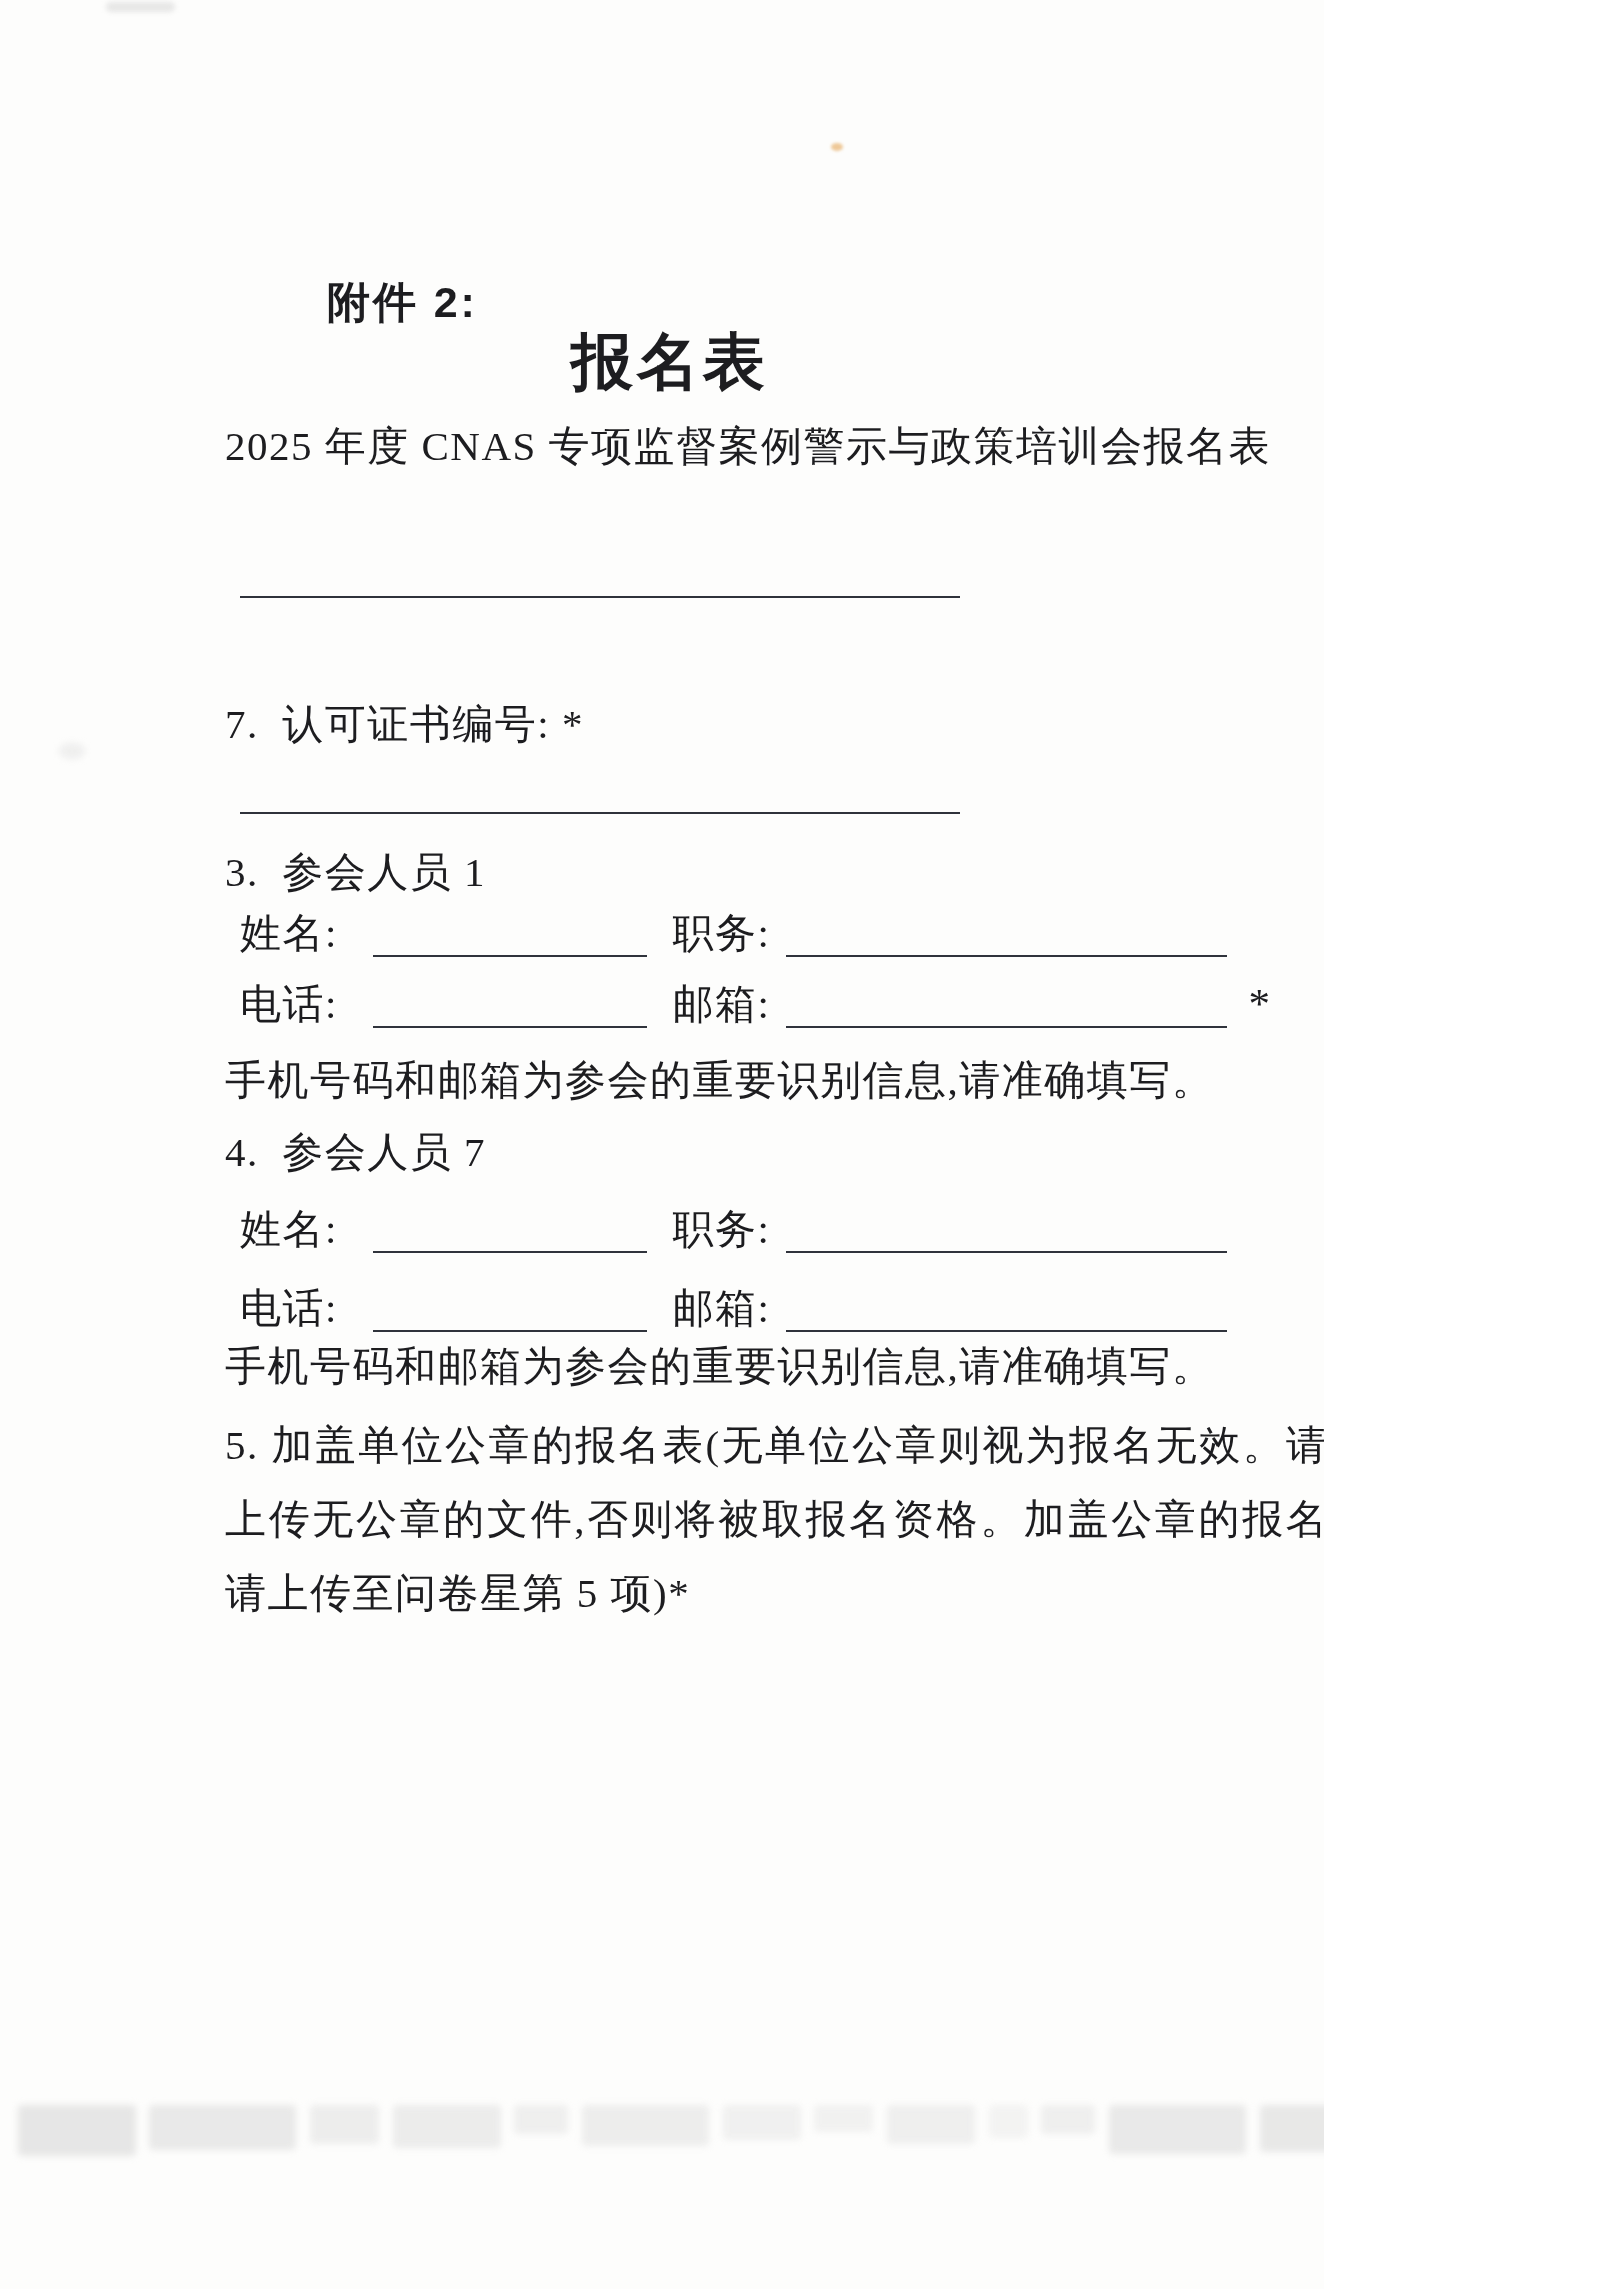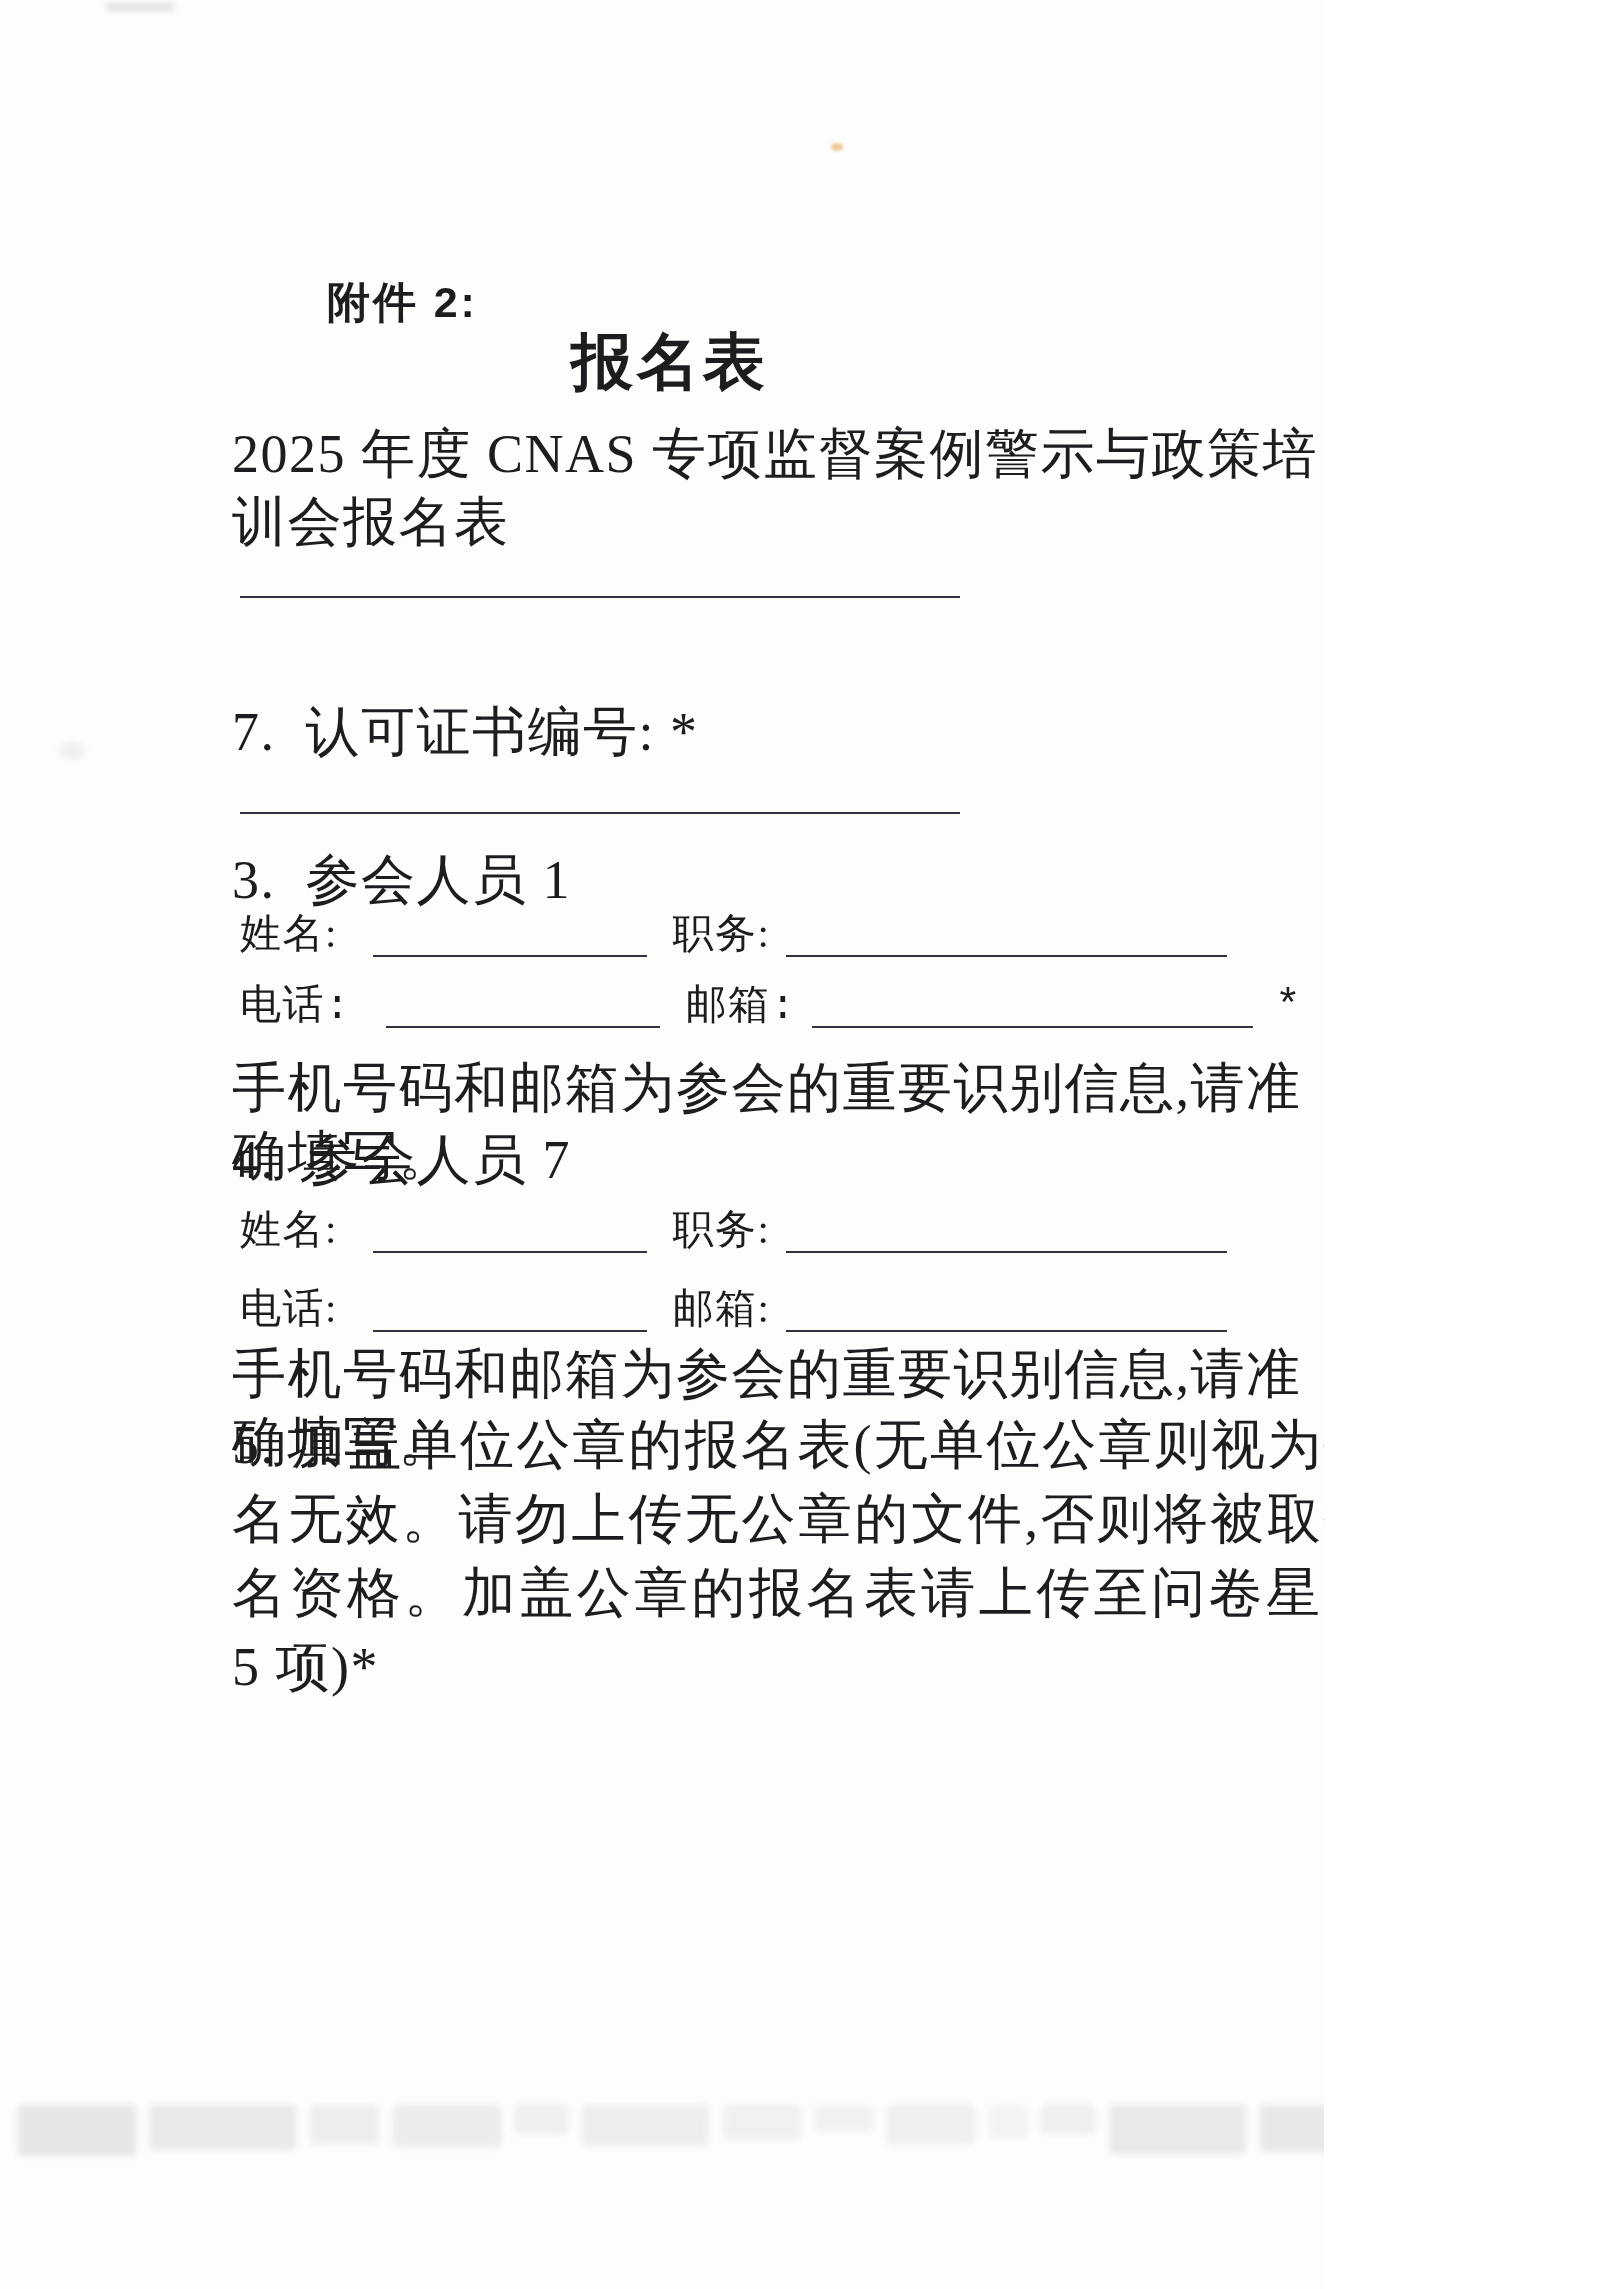--- a/index.html
+++ b/index.html
@@ -7,42 +7,42 @@
     position:relative;
     width:1324px;height:2290px;
     background:#fdfdfc;
     overflow:hidden;
     font-family:"Liberation Serif","DejaVu Serif",serif;
     color:#1c1c1f;
   }
   
   .line{
     position:absolute;
-    left:232px;
-    font-size:54px;
+    left:225px;
+    font-size:41px;
     line-height:1.25;
     letter-spacing:1.5px;
     white-space:pre-wrap;
     color:#1d1d20;
   }
   .heading-sans{
     font-family:"Liberation Sans","DejaVu Sans",sans-serif;
     font-weight:700;
   }
   .attachment{ left:327px; top:276px; font-size:43px; letter-spacing:2.9px; }
   .doc-title{ left:571px; top:323px; font-size:62px; letter-spacing:3.9px; }
   .subtitle{ top:421px; }
   .item1{ top:487px; }
   .item2{ top:699px; }
   .sec-heading{ }
   .sec3-heading{ top:847px; }
   .sec4-heading{ top:1127px; }
   .row{ position:absolute; left:240px; width:1147px; font-size:41px; letter-spacing:1.5px; white-space:nowrap; }
   .row-1{ top:906px; }
-  .row-2{ top:977px;font-family:Liberation Mono, monospace; }
+  .row-2{ top:977px; }
   .row-3{ top:1202px; }
   .row-4{ top:1273px;margin-top:8px; }
   .note{ }
   .note-1{ top:1055px; }
   .note-2{ top:1341px; }
   .item5{ top:1408px; width:1147px; line-height:74px; text-align:justify; }
   
   .fill{
     display:inline-block;
     height:47px;

